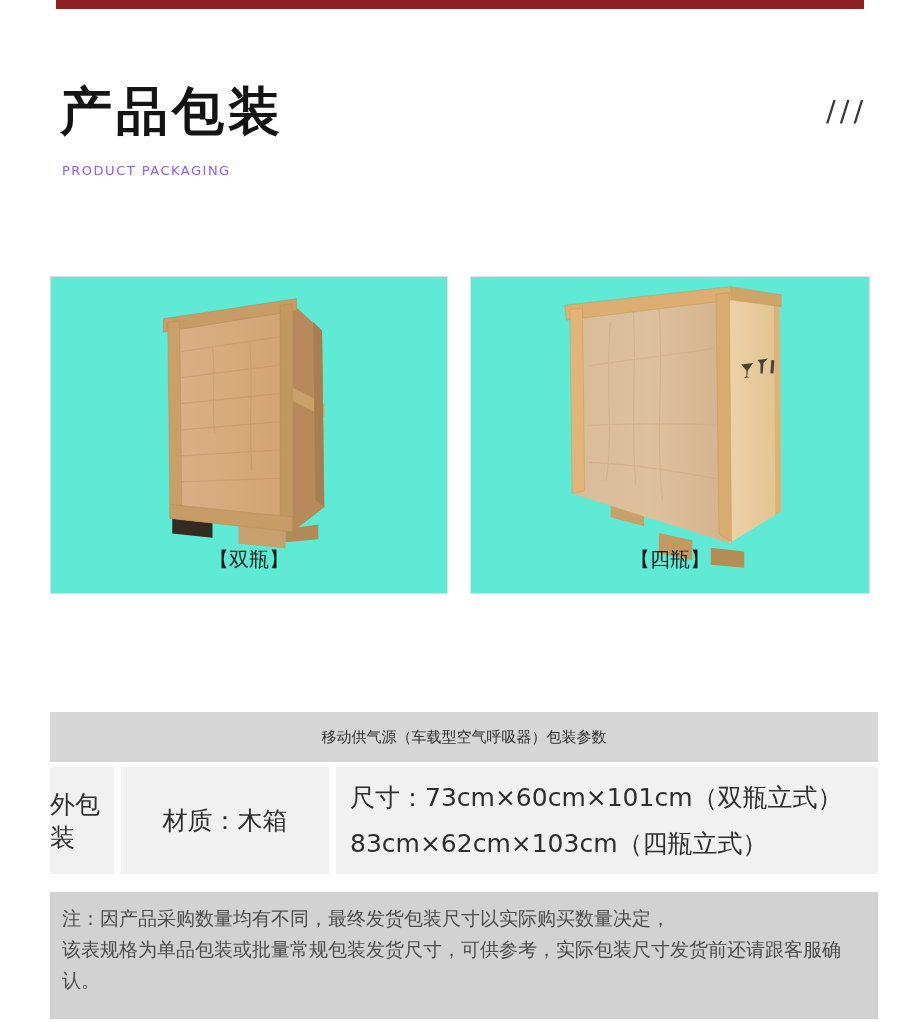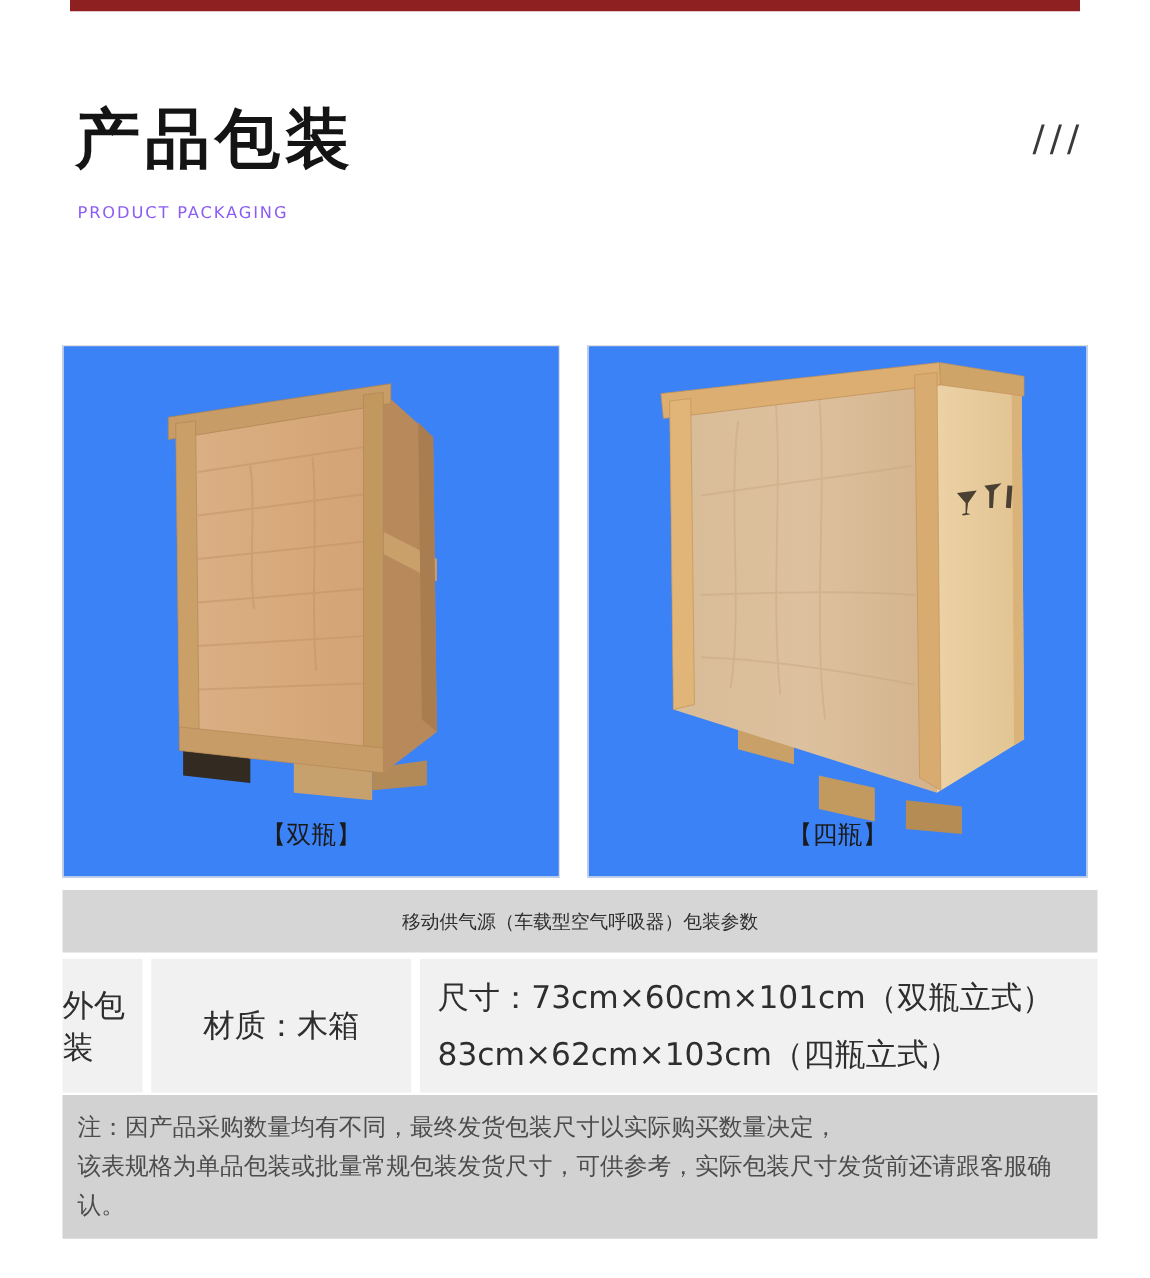--- a/index.html
+++ b/index.html
@@ -39,22 +39,22 @@
     position: absolute;
     left: 826px; top: 94px;
     font-size: 29px;
     color: #3a3a3a;
     letter-spacing: 4px;
     font-style: normal;
   }
   .img-box {
     position: absolute;
     top: 276px;
-    height: 426px;
-    background: #3b82f6;
+    height: 318px;
+    background: #5eead4;
     border: 1px solid #e0e0e0;
   }
   .img-box.left  { left: 50px;  width: 398px; }
   .img-box.right { left: 470px; width: 400px; }
   .crate-svg {
     position: absolute;
     left: 0; top: 0;
     width: 100%; height: 100%;
   }
   .img-caption {
@@ -96,23 +96,23 @@
   .cell-2 { width: 208px; margin-left: 7px; }
   .cell-3 {
     flex: 1;
     margin-left: 7px;
     flex-direction: column;
     align-items: flex-start;
     justify-content: space-evenly;
     padding-left: 14px;
   }
   .note-block {
-    margin-top: 2px;
+    margin-top: 18px;
     background: #d2d2d2;
-    padding: 11px 10px 11px 12px;
+    padding: 11px 10px 23px 12px;
     color: #4c4c4c;
     font-size: 19px;
     line-height: 31px;
   }
 </style>
 </head>
 <body>
 
 <div class="page">
 

